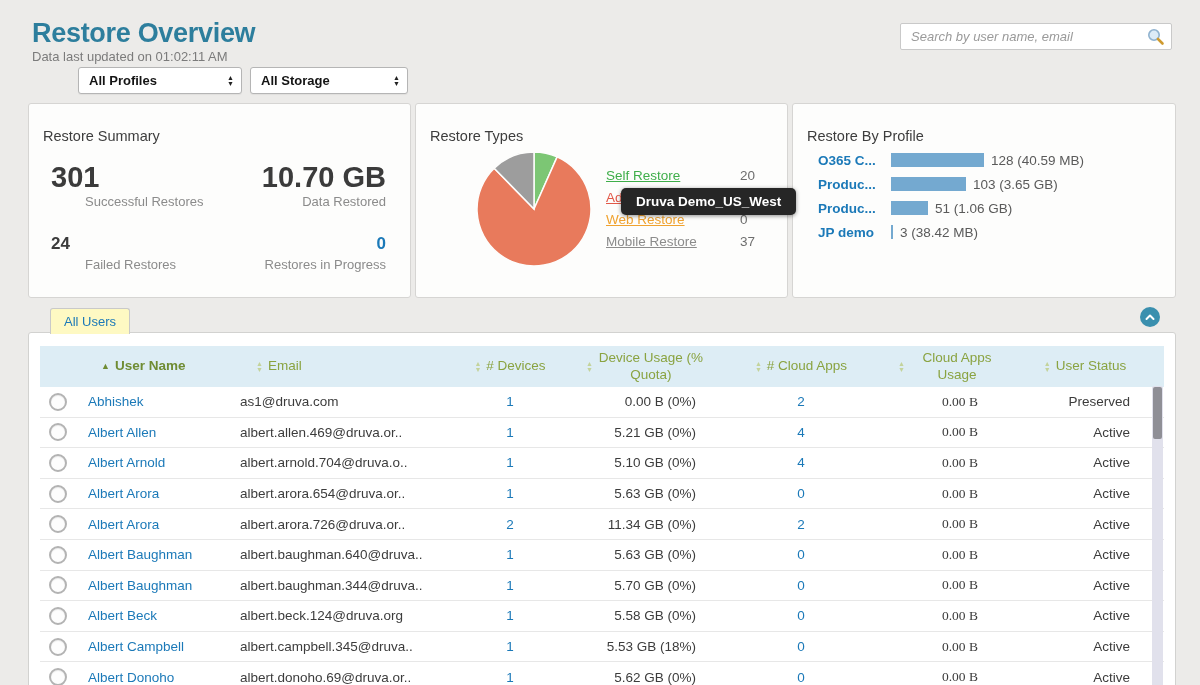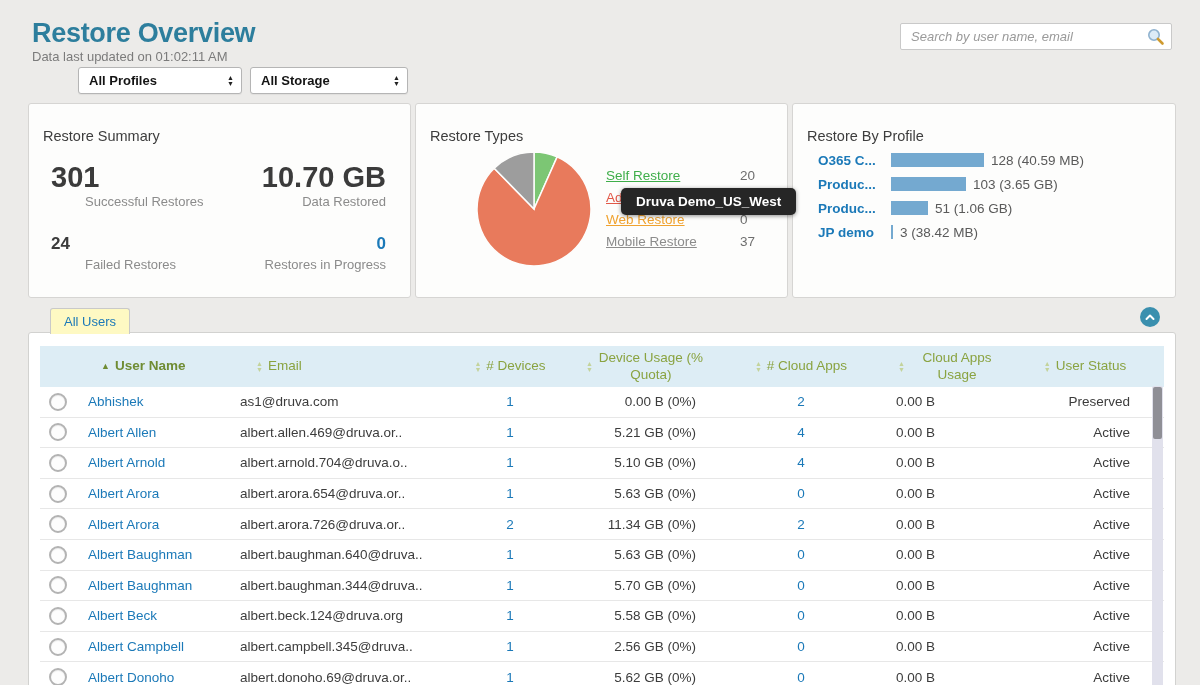--- a/index.html
+++ b/index.html
@@ -79,21 +79,21 @@
   .tbody{margin:0 11px;}
   .tr{display:grid;grid-template-columns:48px 152px 196px 148px 122px 190px 110px auto;
     height:29.6px;align-items:center;border-bottom:1px solid #e7e7e7;font-size:13.5px;color:#3c3c3c;}
   .td-radio{display:flex;justify-content:flex-start;padding-left:9px;}
   .radio{width:14px;height:14px;border-radius:50%;border:2px solid #b3b3b3;background:#fdfdfd;
     box-shadow:inset 0 1px 1px rgba(0,0,0,.08);cursor:pointer;}
   .td-name{color:#1b79b8;cursor:pointer;white-space:nowrap;overflow:hidden;}
   .td-email{white-space:nowrap;overflow:hidden;}
   .td-num{color:#1b79b8;text-align:center;cursor:pointer;}
   .td-usage{text-align:right;padding-right:10px;}
-  .td-cloudusage{text-align:left;padding-right:28px;}
+  .td-cloudusage{text-align:right;padding-right:28px;font-family:Liberation Serif, serif;}
   .td-status{text-align:right;padding-right:34px;}
   .scrollbar{position:absolute;right:12px;top:53px;bottom:2px;width:11px;background:#e1e1ec;
     border-radius:2px;}
   .scroll-thumb{position:absolute;left:1px;top:1px;width:9px;height:52px;background:#8f8f96;
     border-radius:2px;cursor:pointer;}
 </style>
 </head>
 <body>
 
 <div class="page-header">
@@ -375,21 +375,21 @@
     <div class="td-status">Active</div>
   </div>
 
   <div class="tr">
     <div class="td-radio">
           <div class="radio"></div>
         </div>
     <div class="td-name">Albert Campbell</div>
     <div class="td-email">albert.campbell.345@druva..</div>
     <div class="td-num">1</div>
-    <div class="td-usage">2.56 GB (0%)</div>
+    <div class="td-usage">5.53 GB (18%)</div>
     <div class="td-num">0</div>
     <div class="td-cloudusage">0.00 B</div>
     <div class="td-status">Active</div>
   </div>
 
   <div class="tr">
     <div class="td-radio">
           <div class="radio"></div>
         </div>
     <div class="td-name">Albert Donoho</div>

